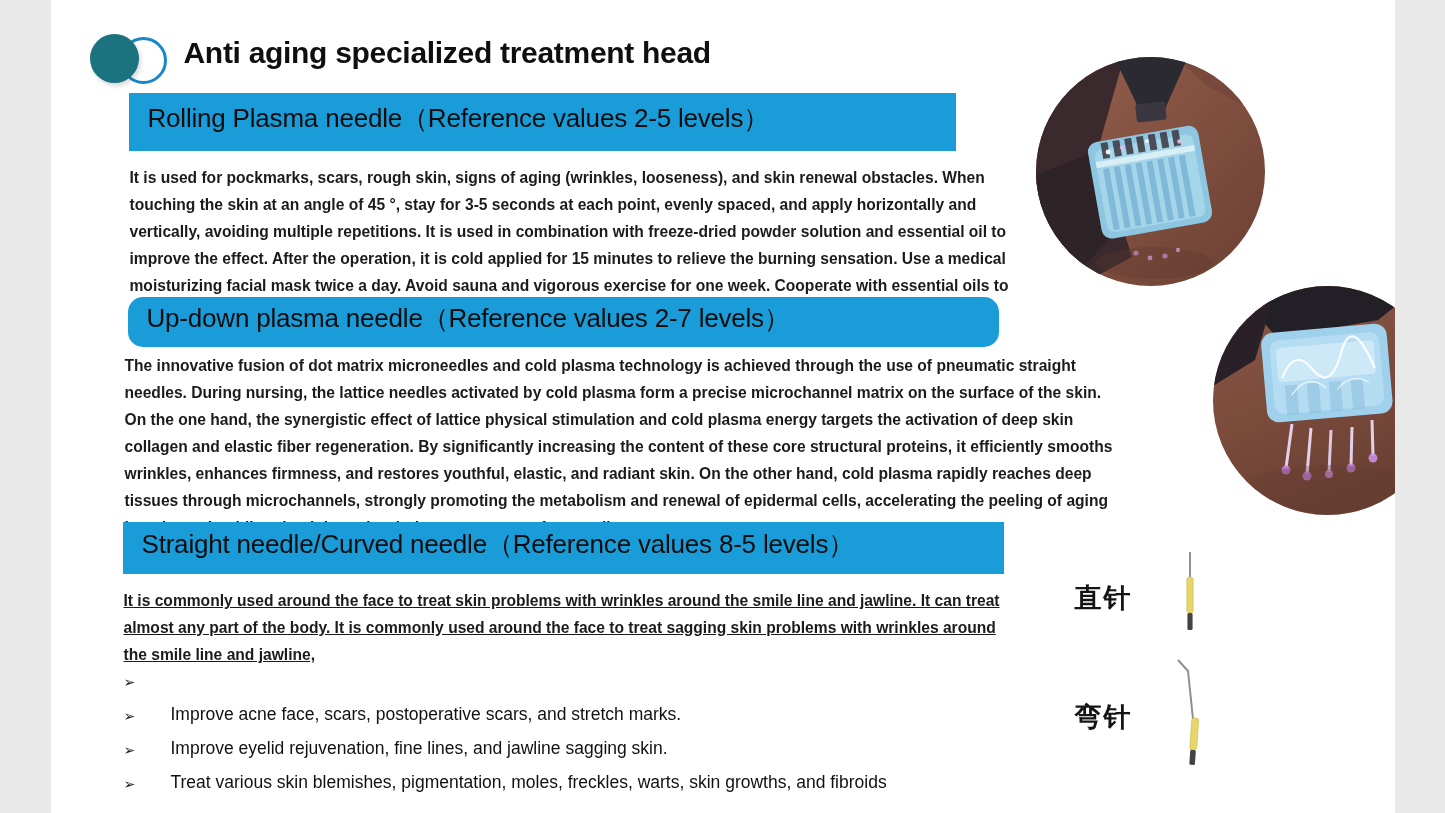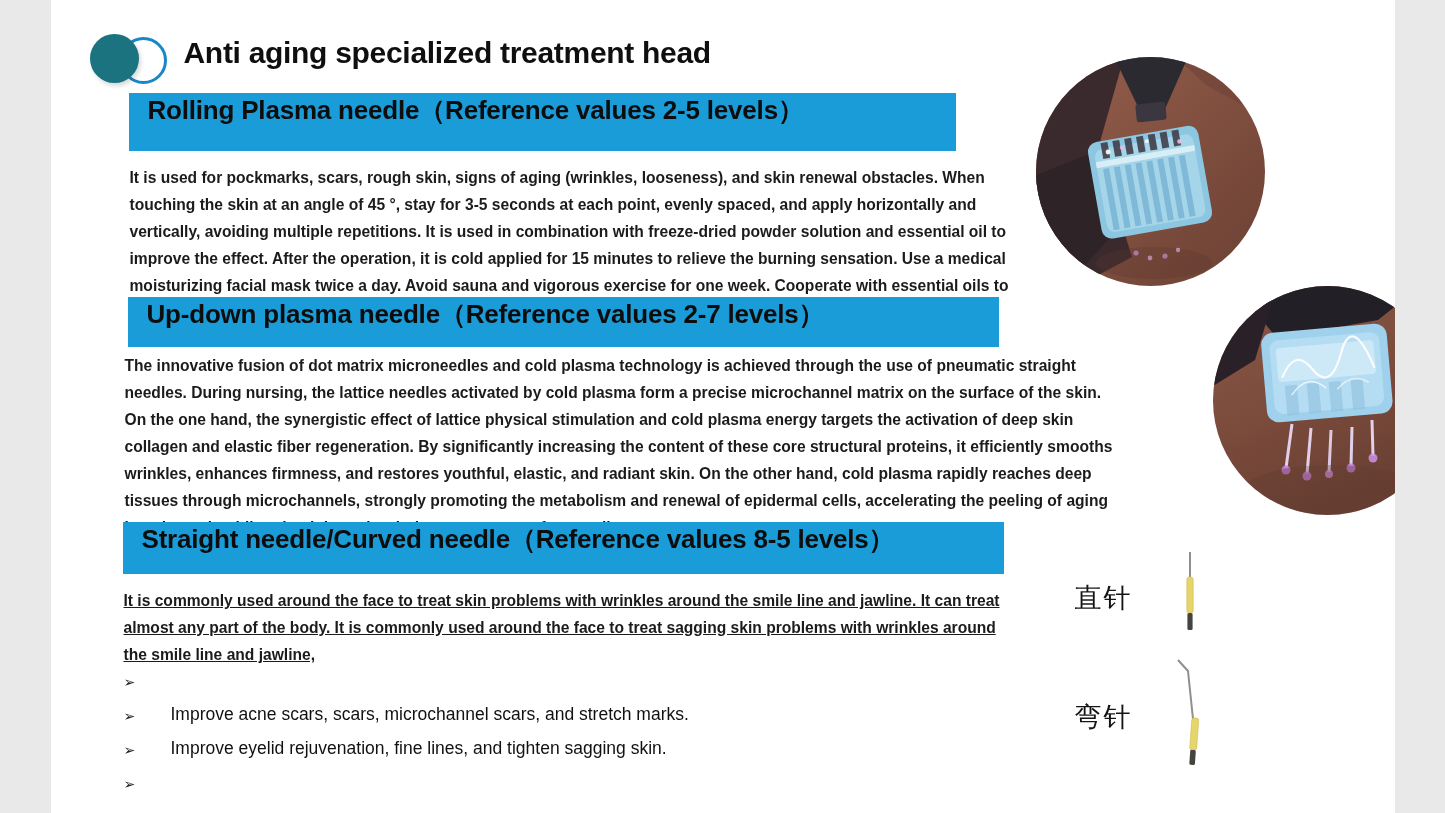--- a/index.html
+++ b/index.html
@@ -15,43 +15,43 @@
     overflow:hidden;margin:0 auto;
   }
   .abs{position:absolute;}
   
   .logo-ring{left:69px;top:37px;width:41px;height:41px;border:3px solid var(--logo-ring);border-radius:50%;}
   .logo-dot{left:39px;top:34px;width:49px;height:49px;background:var(--logo-teal);border-radius:50%;box-shadow:2px 3px 4px rgba(0,0,0,.15);}
   
   .title{left:133px;top:36px;font-size:30px;font-weight:800;color:#0f0f0f;letter-spacing:-0.3px;}
   
   .banner{
-    background:var(--banner);color:#0d0d0d;display:flex;align-items:flex-start;
-    padding:0 0 7px 19px;font-size:26px;font-weight:700;letter-spacing:-0.2px;
+    background:var(--banner);color:#0d0d0d;display:flex;align-items:center;
+    padding:0 0 7px 19px;font-size:26px;font-weight:400;letter-spacing:-0.2px;
     box-sizing:border-box;white-space:nowrap;
   }
   .banner1{left:78px;top:93px;width:827px;height:58px;}
-  .banner2{left:77px;top:297px;width:871px;height:50px;}
+  .banner2{left:77px;top:297px;width:871px;height:50px;border-radius:15px;}
   .banner3{left:72px;top:522px;width:881px;height:52px;}
   
   .para{font-size:15.6px;font-weight:600;line-height:27px;color:#1b1b1b;text-align:left;}
   .para1{left:79px;top:164px;width:897px;}
   .para2{left:74px;top:352px;width:1002px;}
   .para3{left:73px;top:587px;width:897px;text-decoration:underline;}
   
   .bullets{left:73px;top:669px;width:920px;}
   .bullet-item{display:flex;align-items:flex-start;margin-bottom:10px;font-size:17.5px;font-weight:400;color:#111;line-height:22px;}
   .bullet-marker{width:47px;flex:0 0 47px;font-size:14px;padding-top:2px;color:#222;}
   
   .photo{border-radius:50%;overflow:hidden;}
   .photo1{left:985px;top:57px;width:229px;height:229px;}
   .photo2{left:1162px;top:286px;width:229px;height:229px;}
   .photo svg{display:block;width:100%;height:100%;}
   
-  .cn-label{font-size:27px;font-weight:400;color:#141414;letter-spacing:2px;}
+  .cn-label{font-size:27px;font-weight:700;color:#141414;letter-spacing:2px;}
   .lbl-straight{left:1024px;top:580px;}
   .lbl-curved{left:1024px;top:699px;text-align:right;}
   .needle-svg{position:absolute;}
   .needle-straight{left:1131px;top:551px;}
   .needle-curved{left:1122px;top:657px;}
 </style>
 </head>
 <body>
 
 <div class="slide">
@@ -75,28 +75,29 @@
     <span>Straight needle/Curved needle（Reference values 8-5 levels）</span>
   </div>
   <div class="abs para para3">It is commonly used around the face to treat skin problems with wrinkles around the smile line and jawline. It can treat almost any part of the body. It is commonly used around the face to treat sagging skin problems with wrinkles around the smile line and jawline,</div>
 
   <div class="abs bullets">
     <div class="bullet-item">
       <span class="bullet-marker">➢</span>
     </div>
     <div class="bullet-item">
       <span class="bullet-marker">➢</span>
-      <span>Improve acne scars, scars, microchannel scars, and stretch marks.</span>
-    </div>
-    <div class="bullet-item">
-      <span class="bullet-marker">➢</span>
-      <span>Improve eyelid rejuvenation, fine lines, and tighten sagging skin.</span>
-    </div>
-    <div class="bullet-item">
-      <span class="bullet-marker">➢</span>
+      <span>Improve acne face, scars, postoperative scars, and stretch marks.</span>
+    </div>
+    <div class="bullet-item">
+      <span class="bullet-marker">➢</span>
+      <span>Improve eyelid rejuvenation, fine lines, and jawline sagging skin.</span>
+    </div>
+    <div class="bullet-item">
+      <span class="bullet-marker">➢</span>
+      <span>Treat various skin blemishes, pigmentation, moles, freckles, warts, skin growths, and fibroids</span>
     </div>
   </div>
 
   <div class="abs photo photo1">
     <svg viewBox="0 0 229 229" xmlns="http://www.w3.org/2000/svg" aria-hidden="true">
       <defs>
         <linearGradient id="skin1" x1="0" y1="0" x2="1" y2="1">
           <stop offset="0" stop-color="#96604e"></stop>
           <stop offset="0.55" stop-color="#7f4e3e"></stop>
           <stop offset="1" stop-color="#6a4034"></stop>

